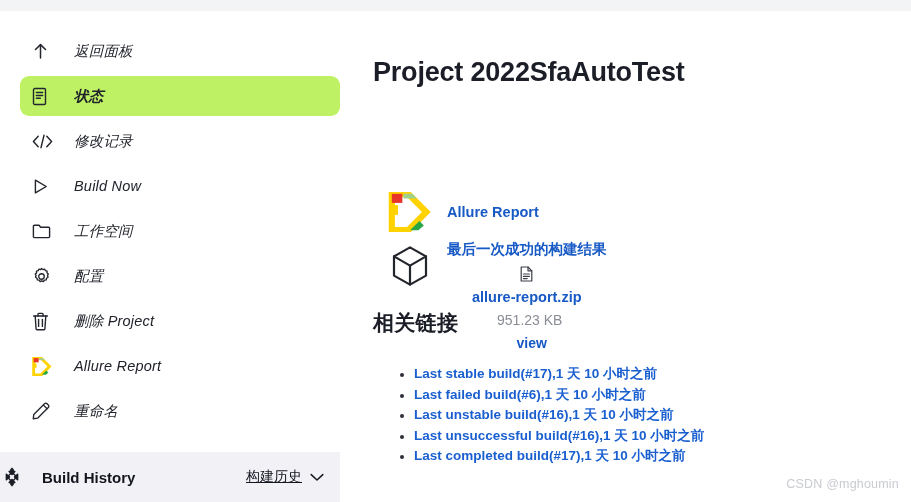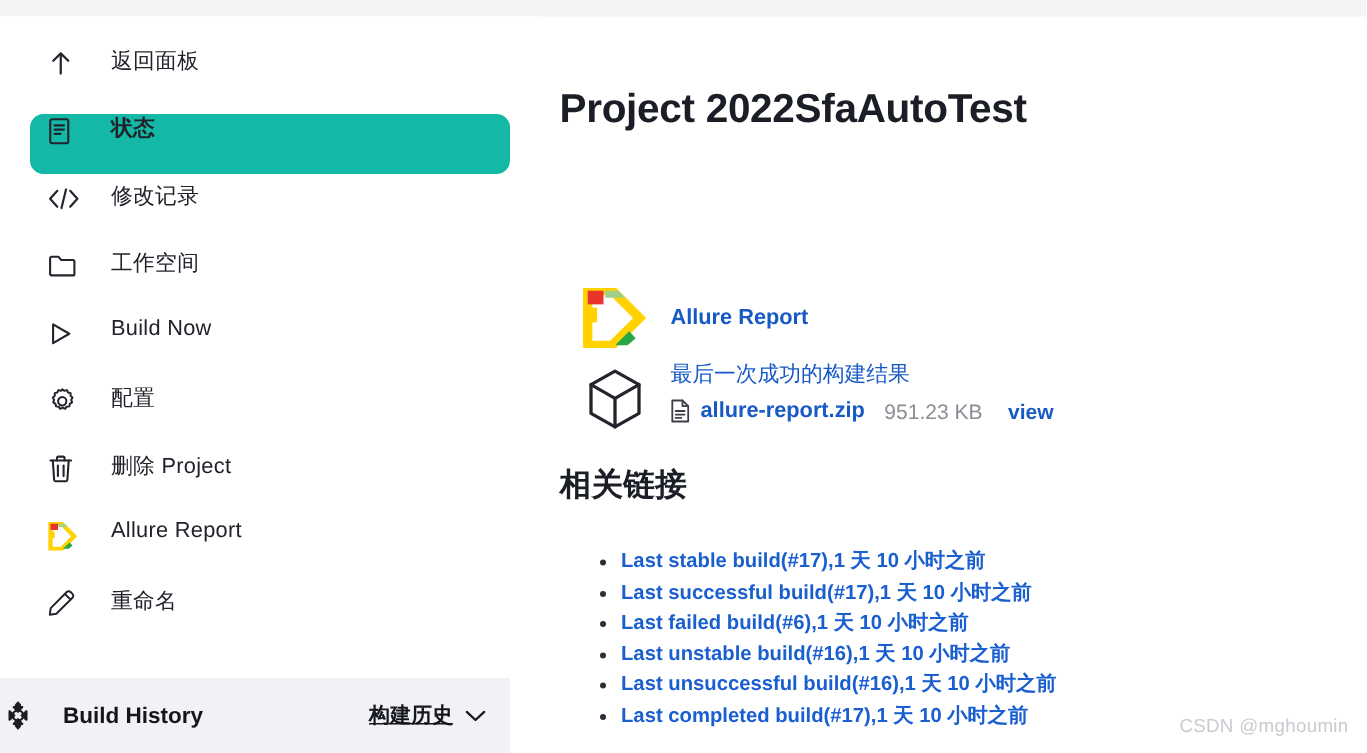--- a/index.html
+++ b/index.html
@@ -17,27 +17,28 @@
     background:#f3f4f6;
   }
 
   
   .sidebar {
     position:absolute; left:0; top:11px; width:360px; height:491px;
     background:#ffffff;
   }
   .nav { padding-top:20px; }
   .nav-item {
-    display:flex; align-items:flex-start;
+    display:flex; align-items:center;
     height:40px; margin:0 20px 5px 20px;
     padding-left:12px;
     border-radius:9px;
     cursor:pointer;
-  }
-  .nav-item.selected { background:#14b8a6; }
+    font-style:italic;
+  }
+  .nav-item.selected { background:#bef264; }
   .nav-ico {
     width:26px; height:22px;
     display:flex; align-items:center; justify-content:flex-start;
     flex:0 0 26px;
     color:#23252d;
   }
   .nav-ico svg { display:block; }
   .nav-label {
     margin-left:16px;
     font-size:14.5px;
@@ -56,21 +57,21 @@
   .bh-ico { width:26px; flex:0 0 26px; color:#1c1e26; display:flex; align-items:center;}
   .bh-title {
     margin-left:16px; font-size:15px; font-weight:700; color:#14161e;
     white-space:nowrap;
   }
   .bh-right {
     margin-left:auto; margin-right:16px;
     display:flex; align-items:center; gap:8px;
   }
   .bh-link {
-    font-size:14px; font-weight:700; color:#15171f;
+    font-size:14px; font-weight:400; color:#15171f;
     text-decoration:underline; white-space:nowrap; cursor:pointer;
   }
   .bh-chev { color:#15171f; display:flex; align-items:center; }
 
   
   .main { position:absolute; left:360px; top:11px; width:551px; height:491px; }
   .page-title {
     position:absolute; left:13px; top:46px;
     font-size:27px; font-weight:700; color:#1b1d27;
     letter-spacing:-0.2px; white-space:nowrap;
@@ -81,24 +82,24 @@
   .allure-logo { width:50px; flex:0 0 50px; display:flex; align-items:center; justify-content:center; }
   .allure-title {
     margin-left:12px; font-size:14.5px; font-weight:700; color:#1759c5;
     cursor:pointer; white-space:nowrap;
   }
 
   .row-artifact { display:flex; align-items:flex-start; margin-top:2px; }
   .cube-wrap { width:50px; flex:0 0 50px; display:flex; align-items:center; justify-content:center; padding-top:8px;}
   .artifact-body { margin-left:12px; padding-top:3px; }
   .artifact-head {
-    font-size:14.5px; font-weight:400; color:#1759c5; cursor:pointer; white-space:nowrap;
+    font-size:14.5px; font-weight:700; color:#1759c5; cursor:pointer; white-space:nowrap;text-align:center;
   }
   .artifact-file {
-    display:flex; align-items:center; gap:7px; margin-top:7px;
+    display:flex; align-items:center; gap:7px; margin-top:7px;flex-direction:column;
   }
   .file-ico { color:#3c3f48; display:flex; align-items:center; }
   .file-name { font-size:14.5px; font-weight:700; color:#1759c5; cursor:pointer; white-space:nowrap;}
   .file-size { font-size:14px; color:#8a8d96; margin-left:6px; white-space:nowrap;}
   .file-view { font-size:14px; font-weight:700; color:#1759c5; margin-left:10px; cursor:pointer;}
 
   .links-title {
     position:absolute; left:13px; top:298px;
     font-size:21px; font-weight:700; color:#1b1d27; letter-spacing:.3px;
   }
@@ -167,34 +168,34 @@
             <path d="M6.2 2.2 L1.4 7.5 L6.2 12.8"></path>
             <path d="M14.8 2.2 L19.6 7.5 L14.8 12.8"></path>
             <path d="M12 1.3 L9 13.7"></path>
           </svg>
         </span>
         <span class="nav-label">修改记录</span>
       </div>
 
       <div class="nav-item">
         <span class="nav-ico">
+          <svg width="17" height="17" viewBox="0 0 17 17" fill="none" stroke="#23252d" stroke-width="1.4" stroke-linecap="round" stroke-linejoin="round">
+            <path d="M3.4 2.2 L14.2 8.5 L3.4 14.8 Z"></path>
+          </svg>
+        </span>
+        <span class="nav-label">Build Now</span>
+      </div>
+
+      <div class="nav-item">
+        <span class="nav-ico">
           <svg width="19" height="16" viewBox="0 0 19 16" fill="none" stroke="#23252d" stroke-width="1.4" stroke-linecap="round" stroke-linejoin="round">
             <path d="M1.4 13.6 V3.2 a1 1 0 0 1 1-1 H7 l1.7 2.1 H16.6 a1 1 0 0 1 1 1 V13.6 a1 1 0 0 1 -1 1 H2.4 a1 1 0 0 1 -1 -1 Z"></path>
           </svg>
         </span>
         <span class="nav-label">工作空间</span>
-      </div>
-
-      <div class="nav-item">
-        <span class="nav-ico">
-          <svg width="17" height="17" viewBox="0 0 17 17" fill="none" stroke="#23252d" stroke-width="1.4" stroke-linecap="round" stroke-linejoin="round">
-            <path d="M3.4 2.2 L14.2 8.5 L3.4 14.8 Z"></path>
-          </svg>
-        </span>
-        <span class="nav-label">Build Now</span>
       </div>
 
       <div class="nav-item">
         <span class="nav-ico">
           <svg width="19" height="19" viewBox="0 0 20 20" fill="none" stroke="#23252d" stroke-width="1.4" stroke-linecap="round" stroke-linejoin="round">
             <circle cx="10" cy="10" r="2.9"></circle>
             <path d="M10 1.6 l1.5 1.1 1.8 -.5 .8 1.7 1.8 .4 -.1 1.9 1.4 1.2 -.9 1.6 .6 1.8 -1.6 1 -.3 1.8 -1.9 .2 -1.1 1.5 -1.7 -.8 -1.7 .8 -1.1 -1.5 -1.9 -.2 -.3 -1.8 -1.6 -1 .6 -1.8 -.9 -1.6 1.4 -1.2 -.1 -1.9 1.8 -.4 .8 -1.7 1.8 .5 Z"></path>
           </svg>
         </span>
         <span class="nav-label">配置</span>
@@ -306,21 +307,20 @@
             <span class="file-view">view</span>
           </div>
         </div>
       </div>
     </div>
 
     <h2 class="links-title">相关链接</h2>
 
     <ul class="links-list">
       <li>Last stable build(#17),1 天 10 小时之前</li>
-      <li>Last successful build(#17),1 天 10 小时之前</li>
       <li>Last failed build(#6),1 天 10 小时之前</li>
       <li>Last unstable build(#16),1 天 10 小时之前</li>
       <li>Last unsuccessful build(#16),1 天 10 小时之前</li>
       <li>Last completed build(#17),1 天 10 小时之前</li>
     </ul>
 
   </main>
 
   <div class="watermark">CSDN @mghoumin</div>
 

